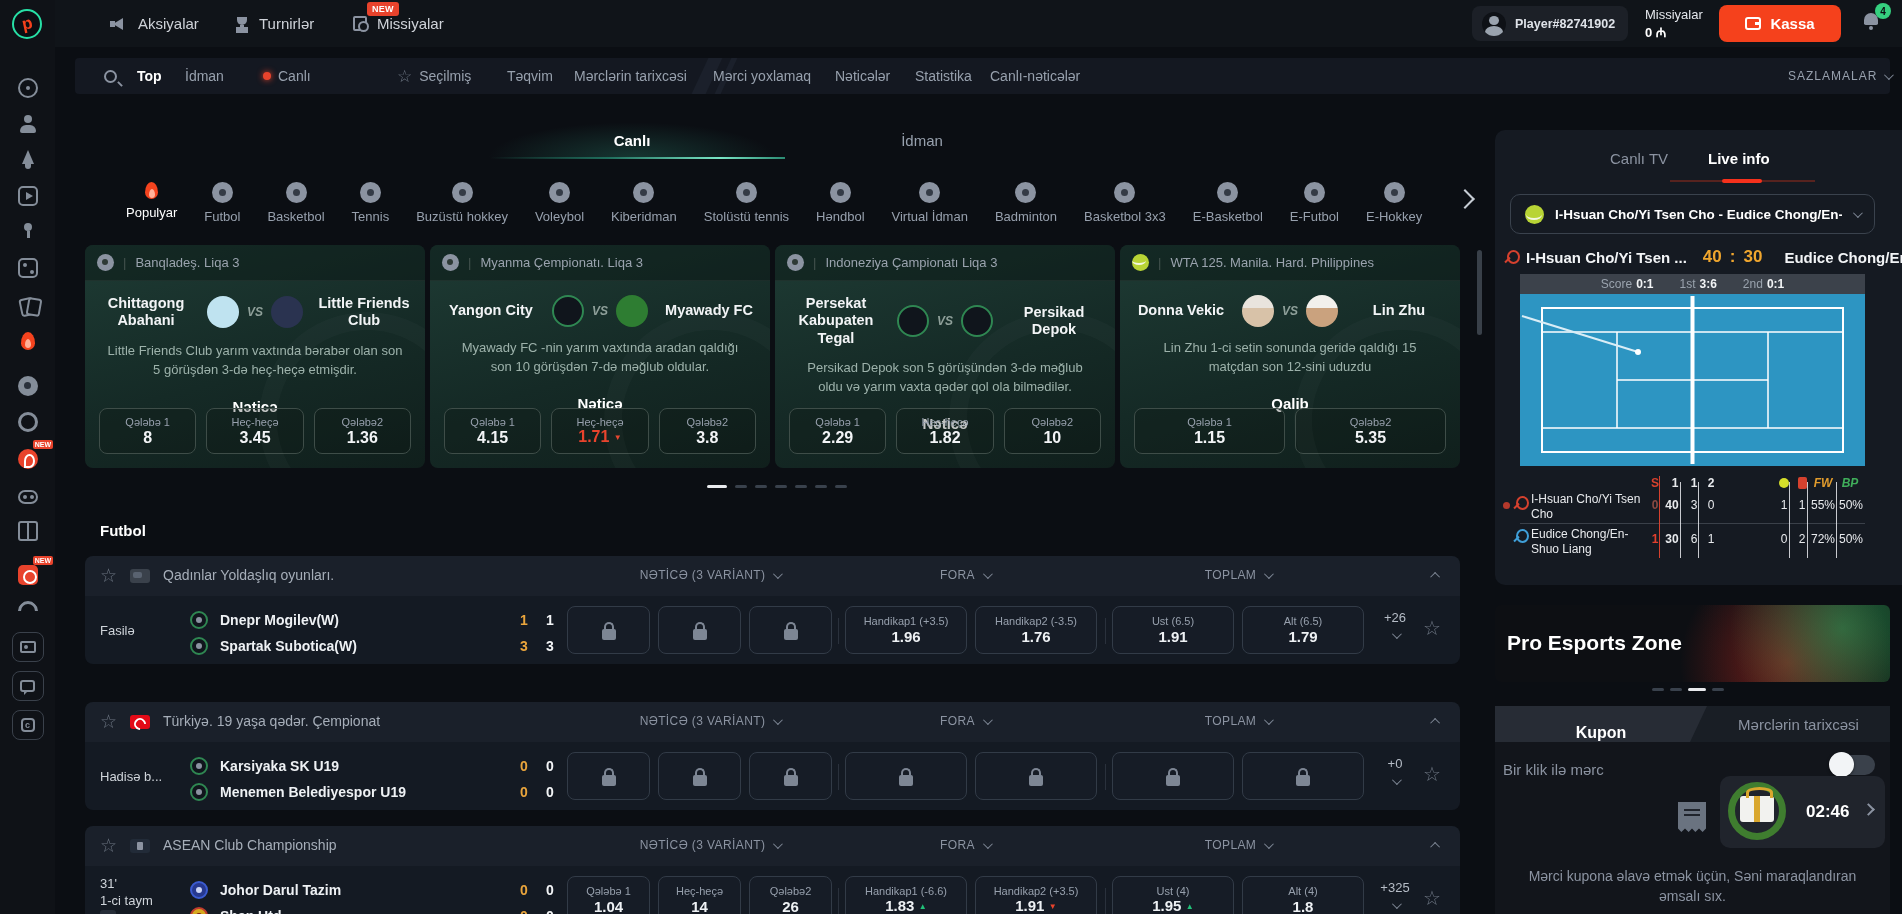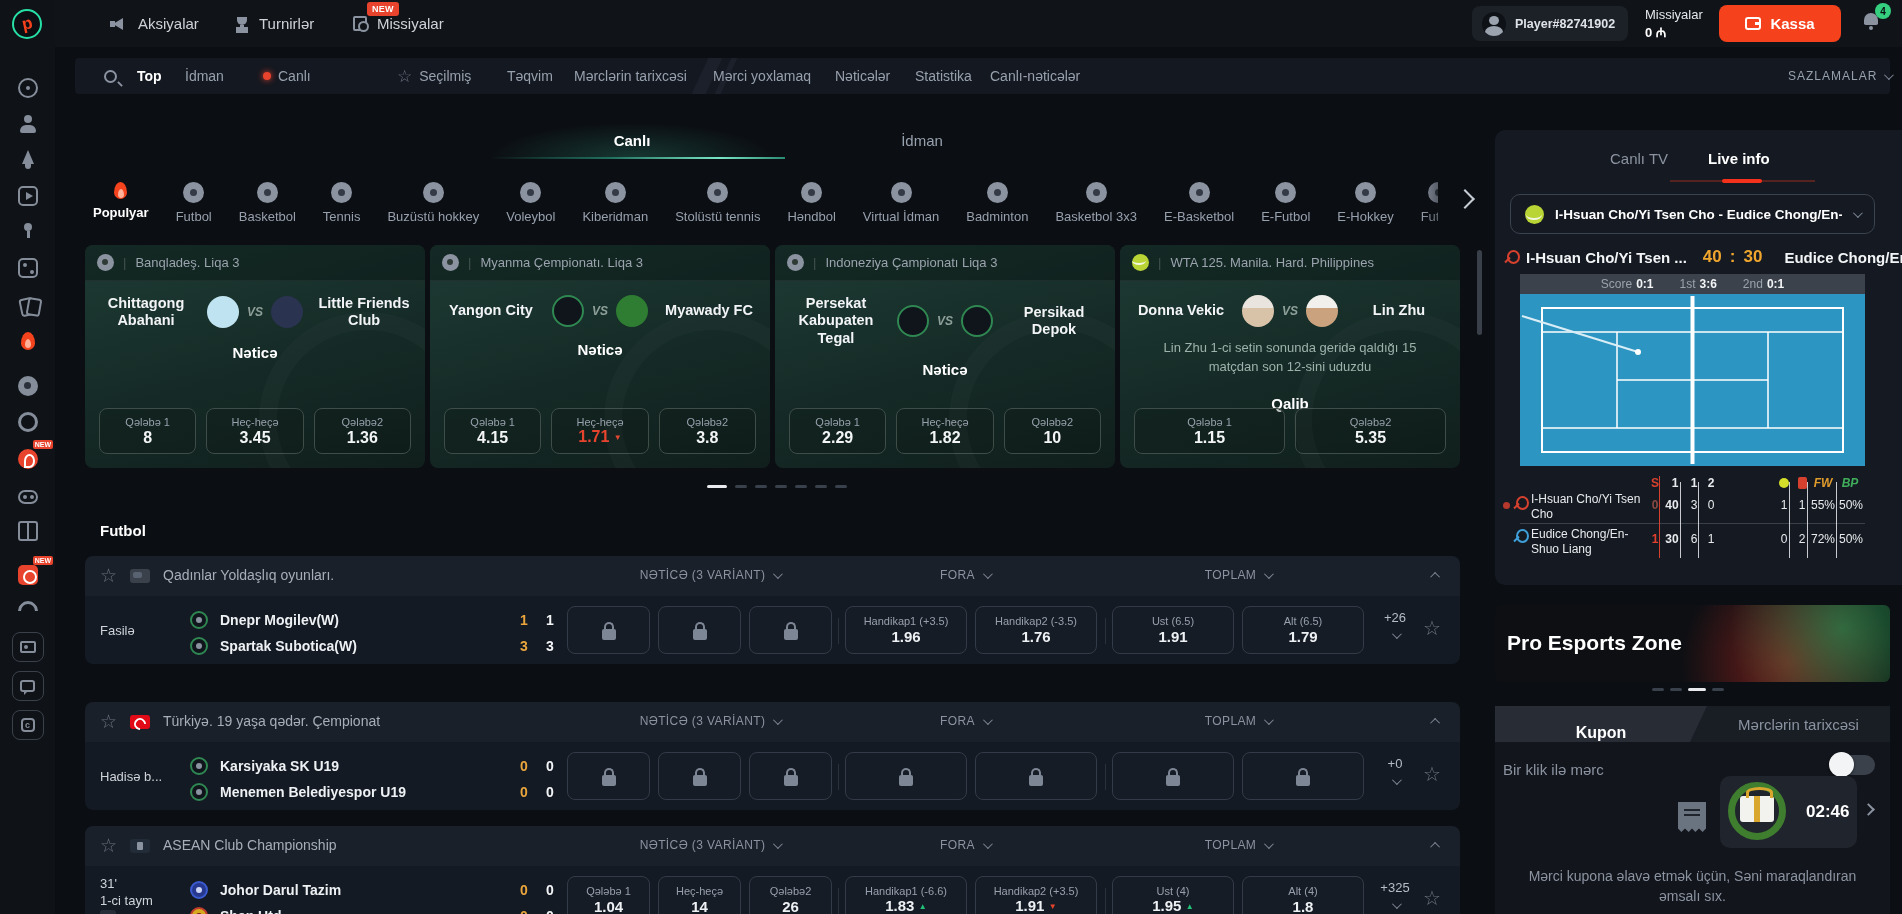--- a/index.html
+++ b/index.html
@@ -99,21 +99,21 @@
   .content { position:absolute; left:75px; top:94px; width:1405px; height:820px; }
   .mode-tab { position:absolute; top:28px; width:290px; height:36px; display:flex; align-items:center; justify-content:center;
               font-size:15px; color:#97a0ad; cursor:pointer; }
   .mode-tab.active { color:#fff; font-weight:bold;
     background:radial-gradient(ellipse at 50% 100%, rgba(40,120,100,.38), transparent 70%); }
   .mode-underline { position:absolute; top:63px; left:415px; width:295px; height:2px;
     background:linear-gradient(90deg, transparent, #1f6e5c 40%, #79e6c6 78%, #2b8a72 100%); }
 
   .sport-tabs { position:absolute; left:18px; top:88px; width:1345px; height:50px; display:flex; gap:27px; overflow:hidden; }
   .stab { display:flex; flex-direction:column; align-items:center; gap:6px; font-size:13px; color:#97a0ad; cursor:pointer; white-space:nowrap; flex:none; }
-  .stab.active { color:#fff; font-weight:bold; }
+  .stab.active { color:#fff; font-weight:normal;margin-left:33px; }
   .sball { width:21px; height:21px; border-radius:50%; background:#8b93a1; position:relative; }
   .sball::after { content:""; position:absolute; left:7px; top:7px; width:7px; height:7px; border-radius:50%; background:#343b46; }
   .tabs-fade { position:absolute; right:0; top:84px; width:60px; height:56px; background:linear-gradient(90deg, rgba(11,14,19,0), #0b0e13 75%); }
   .tabs-arrow { position:absolute; right:8px; top:98px; width:14px; height:14px; border-top:2.5px solid #c6ccd4; border-right:2.5px solid #c6ccd4; transform:rotate(45deg); cursor:pointer; }
 
   
   .cards { position:absolute; left:10px; top:151px; width:1380px; height:223px; display:flex; gap:5px; }
   .pcard { width:340px; height:223px; border-radius:8px; overflow:hidden; position:relative;
            background:linear-gradient(165deg, #1e3b34 0%, #152a26 55%, #101f1c 100%); }
   .pcard::after { content:""; position:absolute; right:-50px; bottom:-60px; width:180px; height:180px; border-radius:50%;
@@ -223,21 +223,21 @@
   .kupon { position:absolute; left:1495px; top:706px; width:395px; height:208px; background:#12151b; }
   .ku-tabs { position:absolute; left:0; top:0; width:395px; height:36px; background:#191e25; }
   .ku-tab-active { position:absolute; left:0; top:0; width:212px; height:36px; background:#272c35;
                    clip-path:polygon(0 0, 100% 0, 92% 100%, 0 100%);
                    display:flex; align-items:flex-end; justify-content:center; font-size:16px; font-weight:bold; color:#fff; cursor:pointer; }
   .ku-tab { position:absolute; left:212px; top:0; width:183px; height:36px; display:flex; align-items:center; justify-content:center;
             font-size:15px; color:#8b93a1; cursor:pointer; }
   .oneclick { position:absolute; left:8px; top:55px; font-size:15px; color:#8b93a1; }
   .toggle { position:absolute; left:336px; top:49px; width:44px; height:20px; border-radius:10px; background:#3a414b; cursor:pointer; }
   .toggle::after { content:""; position:absolute; left:-2px; top:-3px; width:25px; height:25px; border-radius:50%; background:#f2f4f6; box-shadow:0 1px 3px rgba(0,0,0,.5); }
-  .giftcard { position:absolute; left:225px; top:70px; width:137px; height:72px; background:#20242c; border-radius:10px; cursor:pointer; }
+  .giftcard { position:absolute; left:225px; top:70px; width:165px; height:72px; background:#20242c; border-radius:10px; cursor:pointer; }
   .wreath { position:absolute; left:8px; top:6px; width:58px; height:58px; border-radius:50%; border:7px solid #3f7d2f; }
   .giftbox { position:absolute; left:20px; top:20px; width:34px; height:26px; background:#f2f2ef; border-radius:3px; }
   .giftbox::before { content:""; position:absolute; left:14px; top:0; width:6px; height:26px; background:#d9a72e; }
   .giftbox::after { content:""; position:absolute; left:6px; top:-9px; width:21px; height:8px; border:3px solid #d9a72e; border-radius:50% 50% 0 0; border-bottom:none; background:transparent; }
   .gift-timer { position:absolute; left:86px; top:26px; font-size:17px; font-weight:bold; color:#fff; }
   .gift-chev { position:absolute; left:144px; top:29px; width:9px; height:9px; border-top:2px solid #8b93a1; border-right:2px solid #8b93a1; transform:rotate(45deg); }
   .receipt { position:absolute; left:183px; top:96px; width:28px; height:30px; background:#6a7380;
              clip-path:polygon(0 0,100% 0,100% 88%, 88% 100%, 75% 88%, 62% 100%, 50% 88%, 38% 100%, 25% 88%, 12% 100%, 0 88%); }
   .receipt::after { content:""; position:absolute; left:6px; top:7px; width:16px; height:2px; background:#20242c; box-shadow:0 5px 0 #20242c; }
   .ku-title { position:absolute; left:0; top:136px; width:395px; text-align:center; font-size:17px; font-weight:bold; color:#fff; }
@@ -476,20 +476,21 @@
             <span class="pc-sep">|</span>
             <span>Banqladeş. Liqa 3</span>
           </div>
         <div class="pc-teams">
           <div class="pc-name">Chittagong Abahani</div>
           <div class="tlogo" style="background:#bfe3f0"></div>
           <div class="vs">VS</div>
           <div class="tlogo" style="background:#2a3350"></div>
           <div class="pc-name">Little Friends Club</div>
         </div>
+        <div class="pc-note">Little Friends Club yarım vaxtında bərabər olan son 5 görüşdən 3-də heç-heçə etmişdir.</div>
         <div class="pc-market">Nəticə</div>
         <div class="pc-odds">
           <div class="podd">
               <span class="ol">Qələbə 1</span>
               <span class="ov">8</span>
             </div>
           <div class="podd">
               <span class="ol">Heç-heçə</span>
               <span class="ov">3.45</span>
             </div>
@@ -505,20 +506,21 @@
             <span class="pc-sep">|</span>
             <span>Myanma Çempionatı. Liqa 3</span>
           </div>
         <div class="pc-teams">
           <div class="pc-name">Yangon City</div>
           <div class="tlogo" style="background:#10151c; border:2px solid #2f8752"></div>
           <div class="vs">VS</div>
           <div class="tlogo" style="background:#2e7d32"></div>
           <div class="pc-name">Myawady FC</div>
         </div>
+        <div class="pc-note">Myawady FC -nin yarım vaxtında aradan qaldığı son 10 görüşdən 7-də məğlub oldular.</div>
         <div class="pc-market">Nəticə</div>
         <div class="pc-odds">
           <div class="podd">
               <span class="ol">Qələbə 1</span>
               <span class="ov">4.15</span>
             </div>
           <div class="podd">
               <span class="ol">Heç-heçə</span>
               <span><span class="ov down">1.71</span> <span class="tri down">▼</span></span>
             </div>
@@ -534,20 +536,21 @@
             <span class="pc-sep">|</span>
             <span>Indoneziya Çampionatı Liqa 3</span>
           </div>
         <div class="pc-teams">
           <div class="pc-name">Persekat Kabupaten Tegal</div>
           <div class="tlogo" style="background:#10151c; border:2px solid #2f8752"></div>
           <div class="vs">VS</div>
           <div class="tlogo" style="background:#10151c; border:2px solid #2f8752"></div>
           <div class="pc-name">Persikad Depok</div>
         </div>
+        <div class="pc-note">Persikad Depok son 5 görüşündən 3-də məğlub oldu və yarım vaxta qədər qol ola bilmədilər.</div>
         <div class="pc-market">Nəticə</div>
         <div class="pc-odds">
           <div class="podd">
               <span class="ol">Qələbə 1</span>
               <span class="ov">2.29</span>
             </div>
           <div class="podd">
               <span class="ol">Heç-heçə</span>
               <span class="ov">1.82</span>
             </div>

